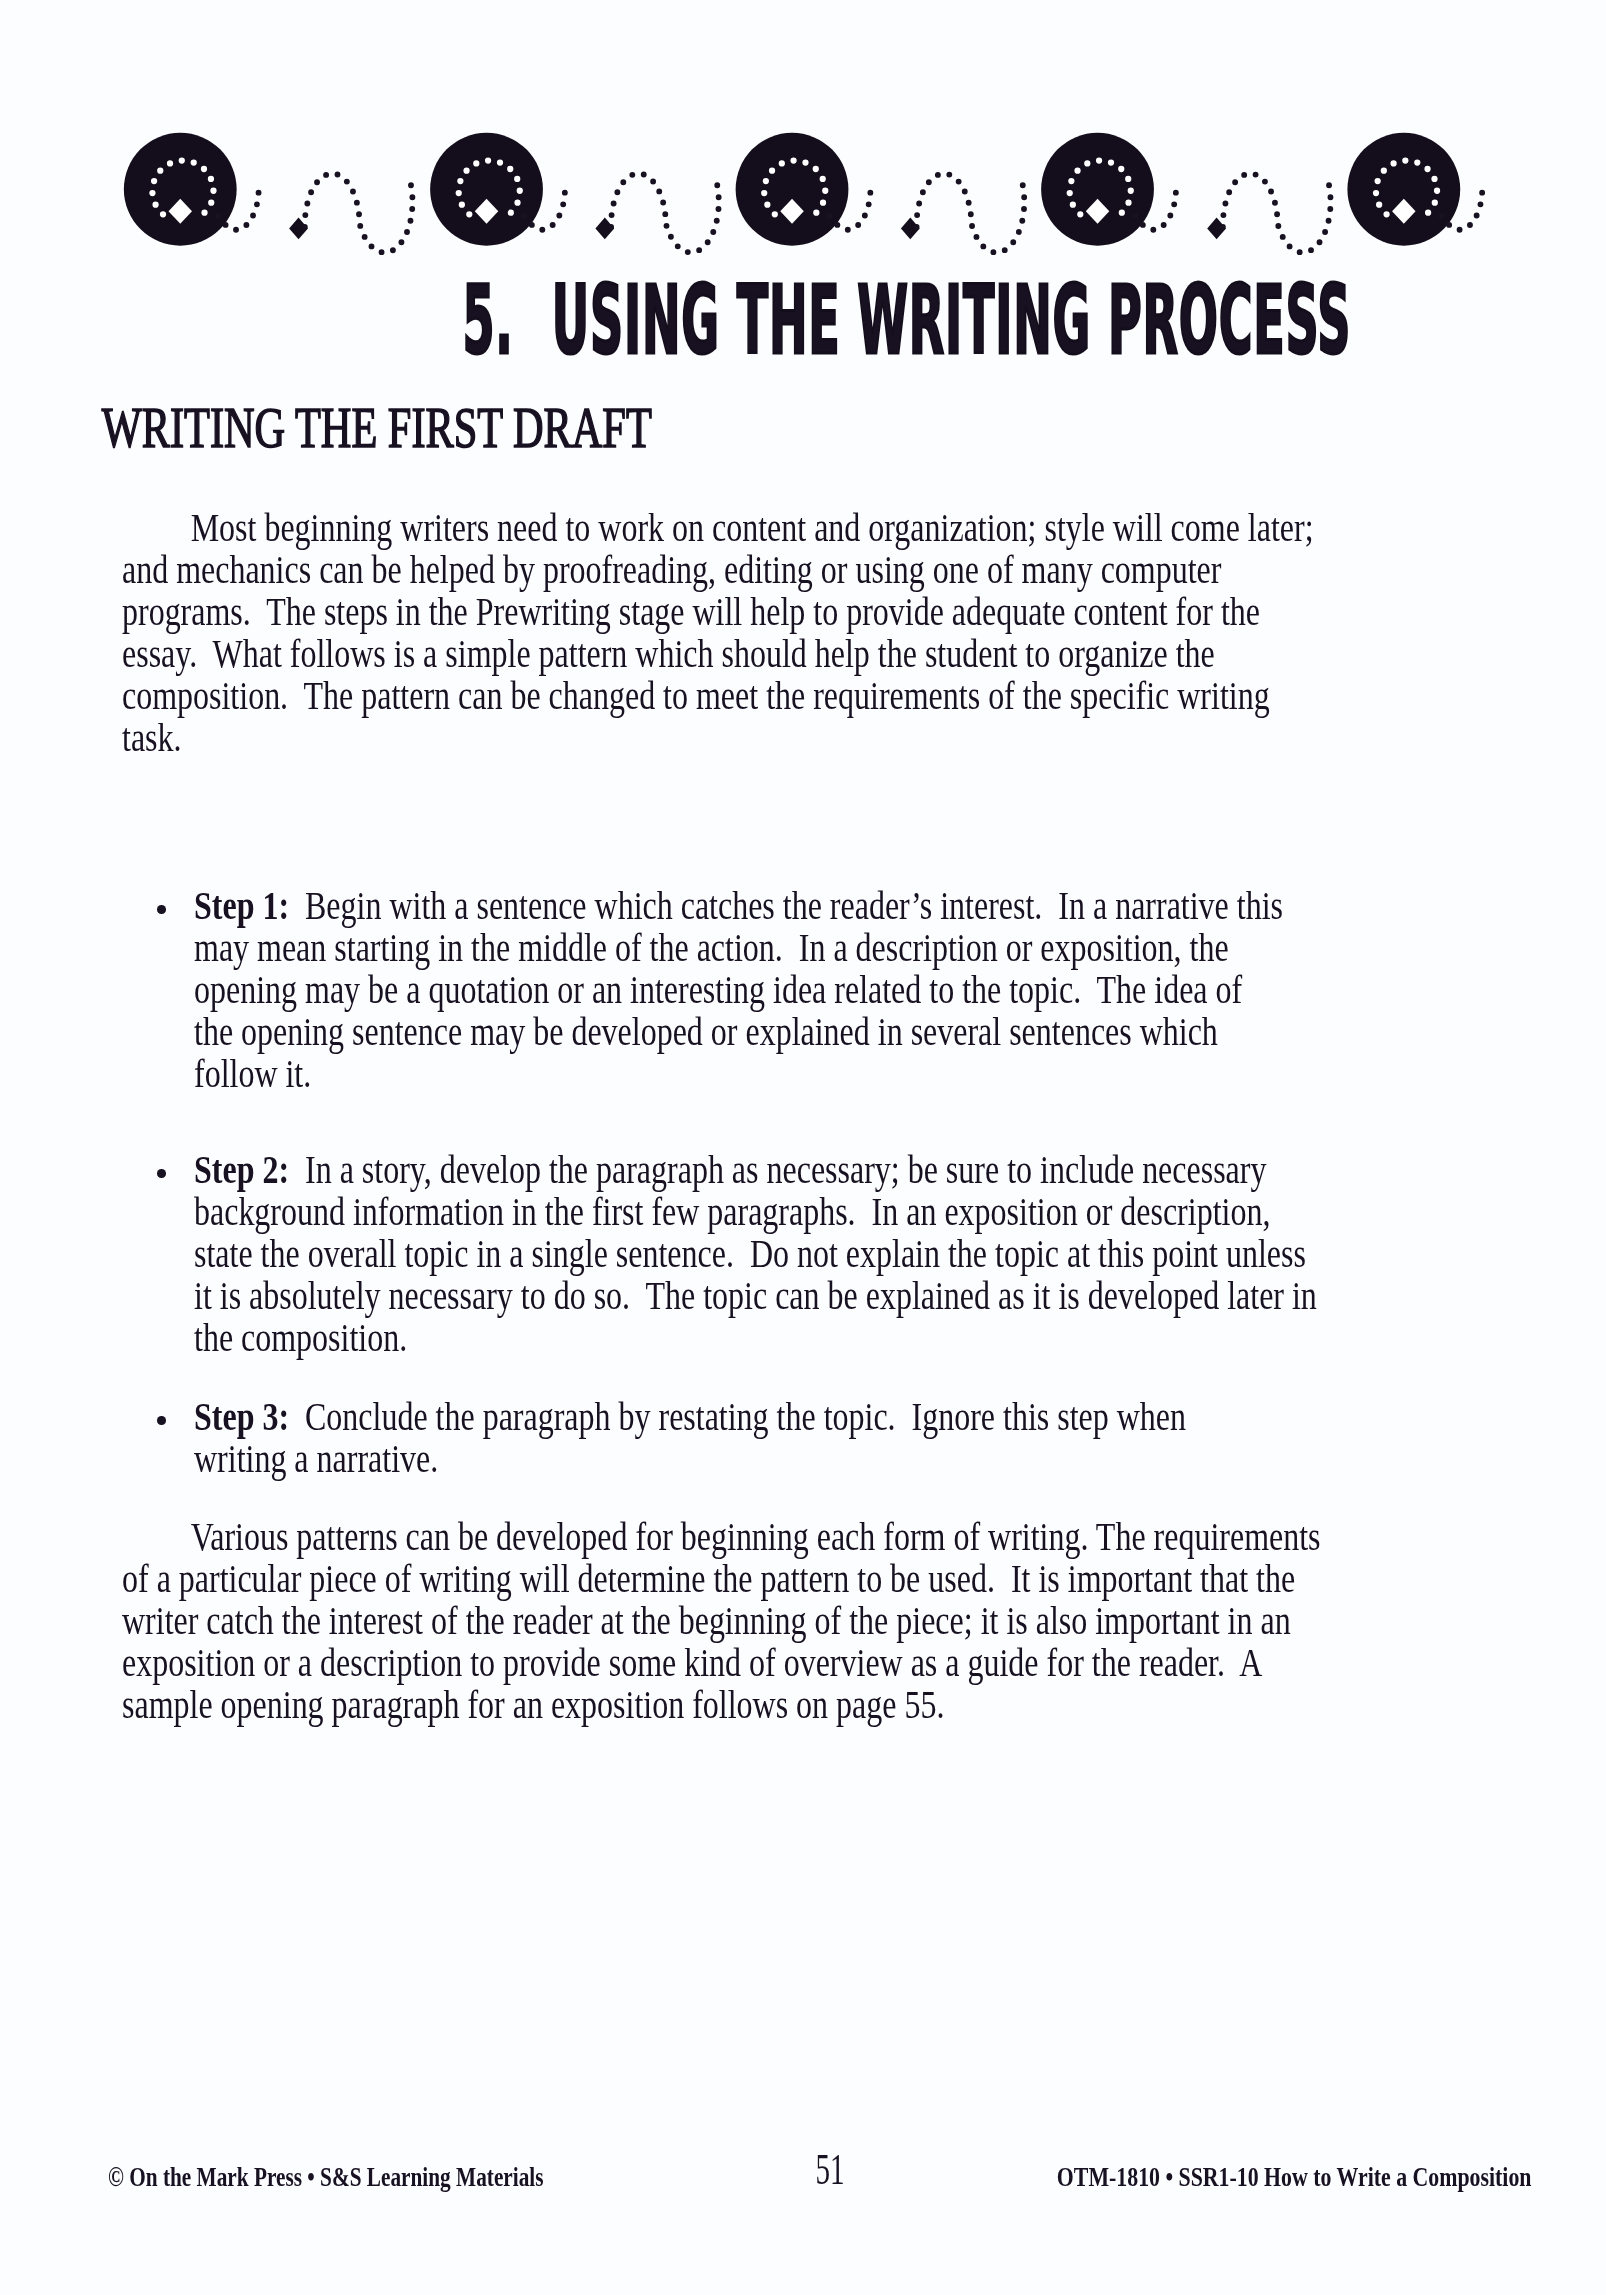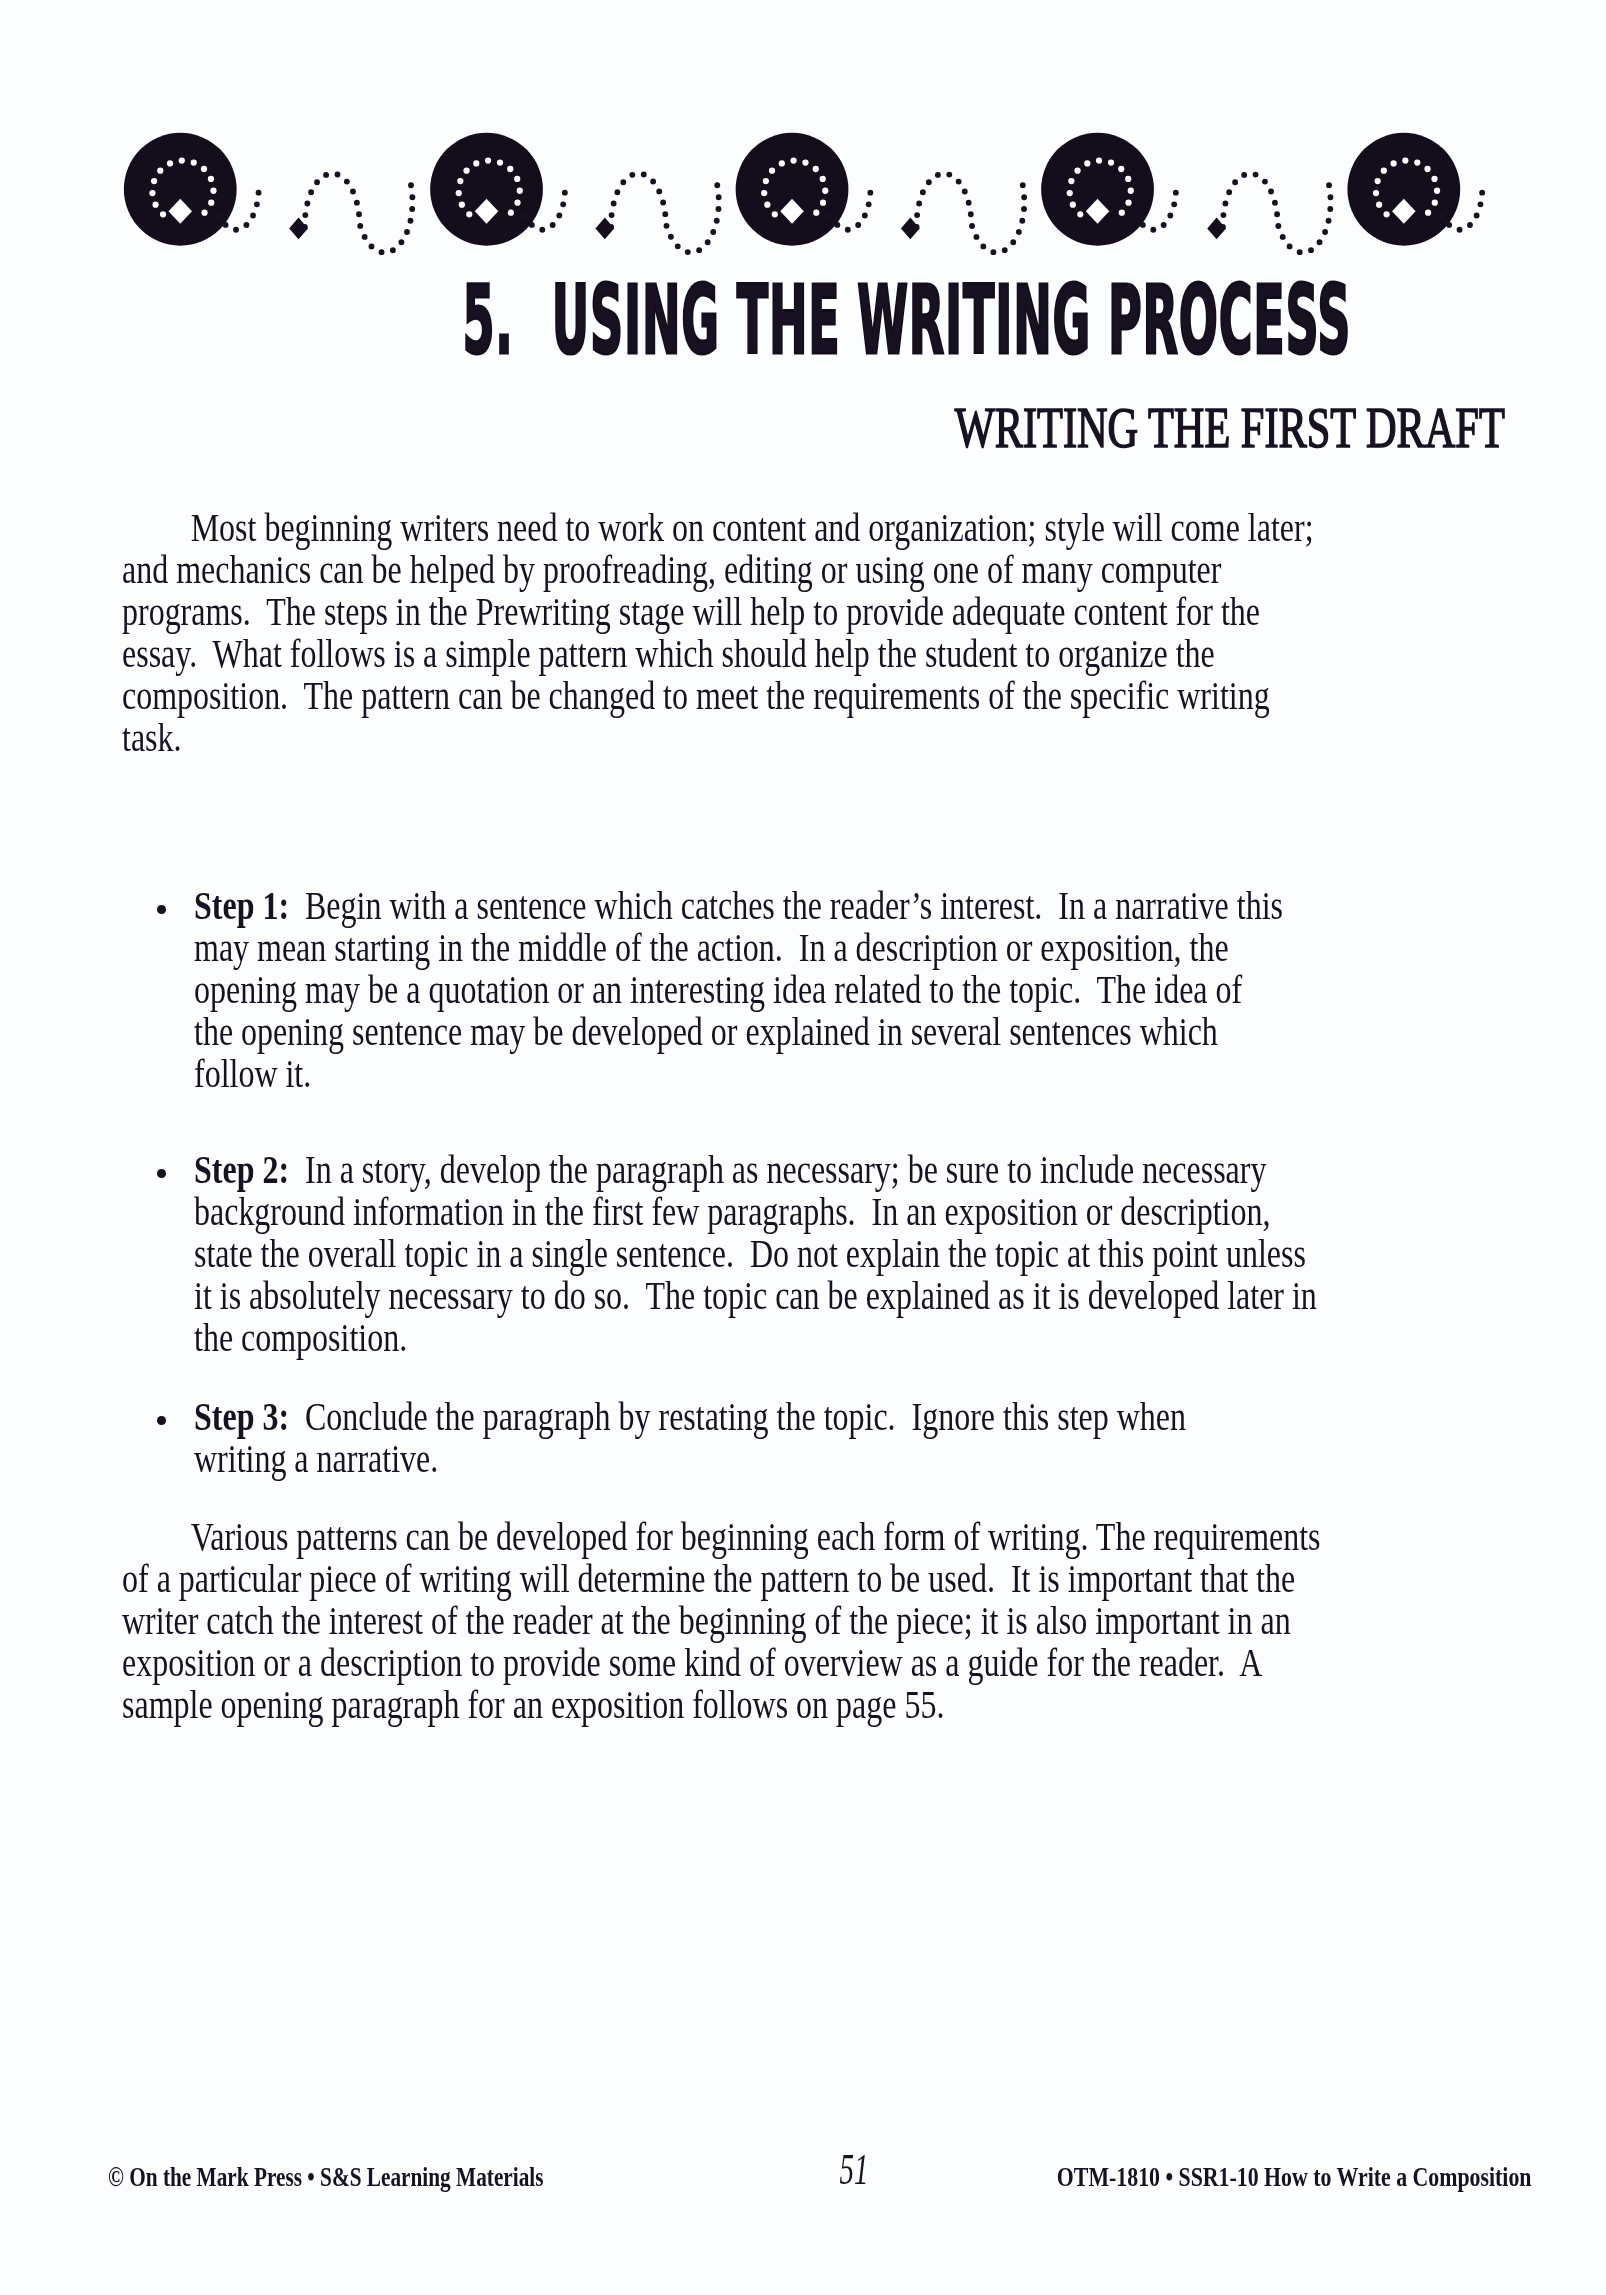--- a/index.html
+++ b/index.html
@@ -22,21 +22,21 @@
 
   
   .title { position: absolute; top: 274px; left: 0; width: 1606px; text-align: center;
            font-family: "DejaVu Sans", "Liberation Sans", sans-serif; font-weight: bold;
            font-size: 94px; line-height: 1; }
   .title-inner { display: inline-block; white-space: pre; transform: scale(0.49, 1);
                  transform-origin: center top; -webkit-text-stroke: 3.1px #140e1c; letter-spacing: 1.6px; }
   .title-text { margin-left: 78px; }
 
   
-  .subtitle { position: absolute; top: 399px; left: 0; width: 1606px; text-align: right;
+  .subtitle { position: absolute; top: 399px; left: 0; width: 1606px; text-align: left;
               font-size: 58px; line-height: 1; }
   .subtitle-inner { display: inline-block; white-space: pre; transform: scaleX(0.73);
                     transform-origin: center top; -webkit-text-stroke: 1.6px #181122; }
 
   
   .heading { position: absolute; left: 143px; top: 787px; font-size: 51px; line-height: 1; }
   .heading-inner { display: inline-block; white-space: pre; transform: scaleX(0.62);
                    transform-origin: left top; -webkit-text-stroke: 1.2px #181122; }
 
   
@@ -179,21 +179,21 @@
           <div class="line">writer catch the interest of the reader at the beginning of the piece; it is also important in an</div>
           <div class="line">exposition or a description to provide some kind of overview as a guide for the reader.  A</div>
           <div class="line">sample opening paragraph for an exposition follows on page 55.</div>
         </div>
     </div>
   </div>
 
   <div class="footer-side" style="left:108px; top:2163px;">
     <span class="footer-sq-left">© On the Mark Press • S&amp;S Learning Materials</span>
   </div>
-  <div class="footer-num" style="left:854px; top:2148px;font-style:italic;">
+  <div class="footer-num" style="left:830px; top:2148px;">
     <span class="footer-num-inner">51</span>
   </div>
   <div class="footer-side" style="right:75px; top:2163px; ">
     <span class="footer-sq-right">OTM-1810 • SSR1-10 How to Write a Composition</span>
   </div>
 
 </div>
 
 
 </body></html>

